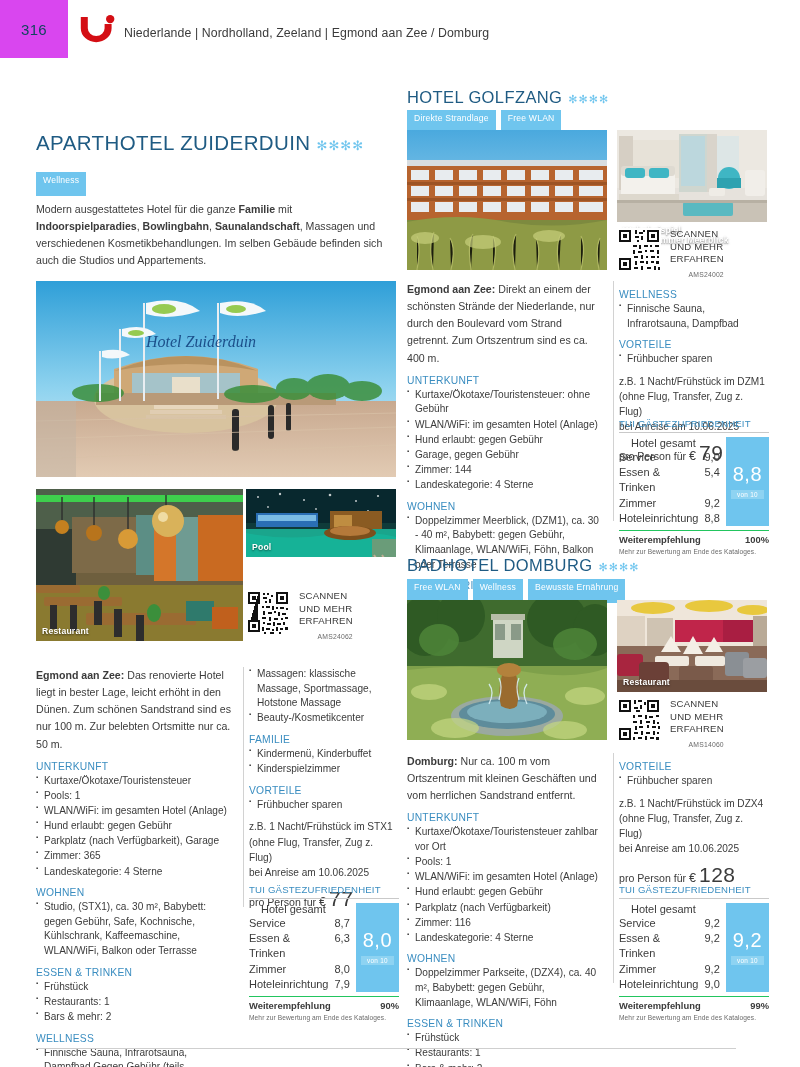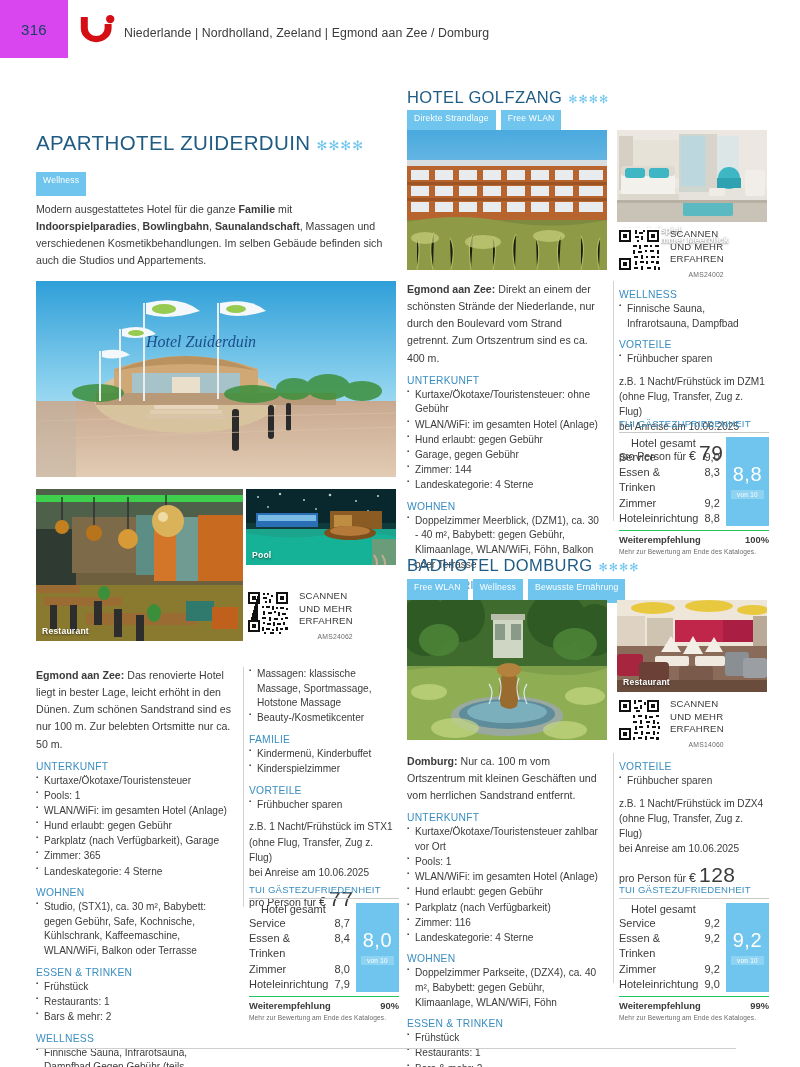--- a/index.html
+++ b/index.html
@@ -231,21 +231,21 @@
       <rect x="176" y="118" width="26" height="22" fill="#c0601d"></rect>
       <g fill="#3b8f3b">
           <ellipse cx="118" cy="124" rx="7" ry="9"></ellipse>
           <ellipse cx="68" cy="104" rx="6" ry="7"></ellipse>
         </g>
       </svg><span></span>
     
     <div class="cap">Restaurant</div>
   </div>
 
-  <div class="img" style="left:246px;top:489px;width:150px;height:76px;">
+  <div class="img" style="left:246px;top:489px;width:150px;height:68px;">
     <svg width="150" height="92" viewBox="0 0 150 92" preserveAspectRatio="none">
       <rect width="150" height="92" fill="#0f3b3a"></rect>
       <rect width="150" height="34" fill="#08282e"></rect>
       <g fill="#ffffff" opacity=".75">
         <circle cx="12" cy="8" r="1"></circle>
           <circle cx="34" cy="5" r="1.2"></circle>
           <circle cx="58" cy="11" r="1"></circle>
         <circle cx="84" cy="6" r="1.3"></circle>
           <circle cx="110" cy="12" r="1"></circle>
           <circle cx="132" cy="7" r="1.1"></circle>
@@ -400,21 +400,21 @@
     <div class="rt-body">
       <div class="rt-left">
         <div class="rt-total">Hotel gesamt</div>
         <div>
             <div class="rt-row">
               <span>Service</span>
               <span class="v">8,7</span>
             </div>
             <div class="rt-row">
               <span>Essen &amp; Trinken</span>
-              <span class="v">8,4</span>
+              <span class="v">6,3</span>
             </div>
             <div class="rt-row">
               <span>Zimmer</span>
               <span class="v">8,0</span>
             </div>
             <div class="rt-row">
               <span>Hoteleinrichtung</span>
               <span class="v">7,9</span>
             </div>
           </div>
@@ -648,21 +648,21 @@
     <div class="rt-body">
       <div class="rt-left">
         <div class="rt-total">Hotel gesamt</div>
         <div>
             <div class="rt-row">
               <span>Service</span>
               <span class="v">9,0</span>
             </div>
             <div class="rt-row">
               <span>Essen &amp; Trinken</span>
-              <span class="v">8,3</span>
+              <span class="v">5,4</span>
             </div>
             <div class="rt-row">
               <span>Zimmer</span>
               <span class="v">9,2</span>
             </div>
             <div class="rt-row">
               <span>Hoteleinrichtung</span>
               <span class="v">8,8</span>
             </div>
           </div>

